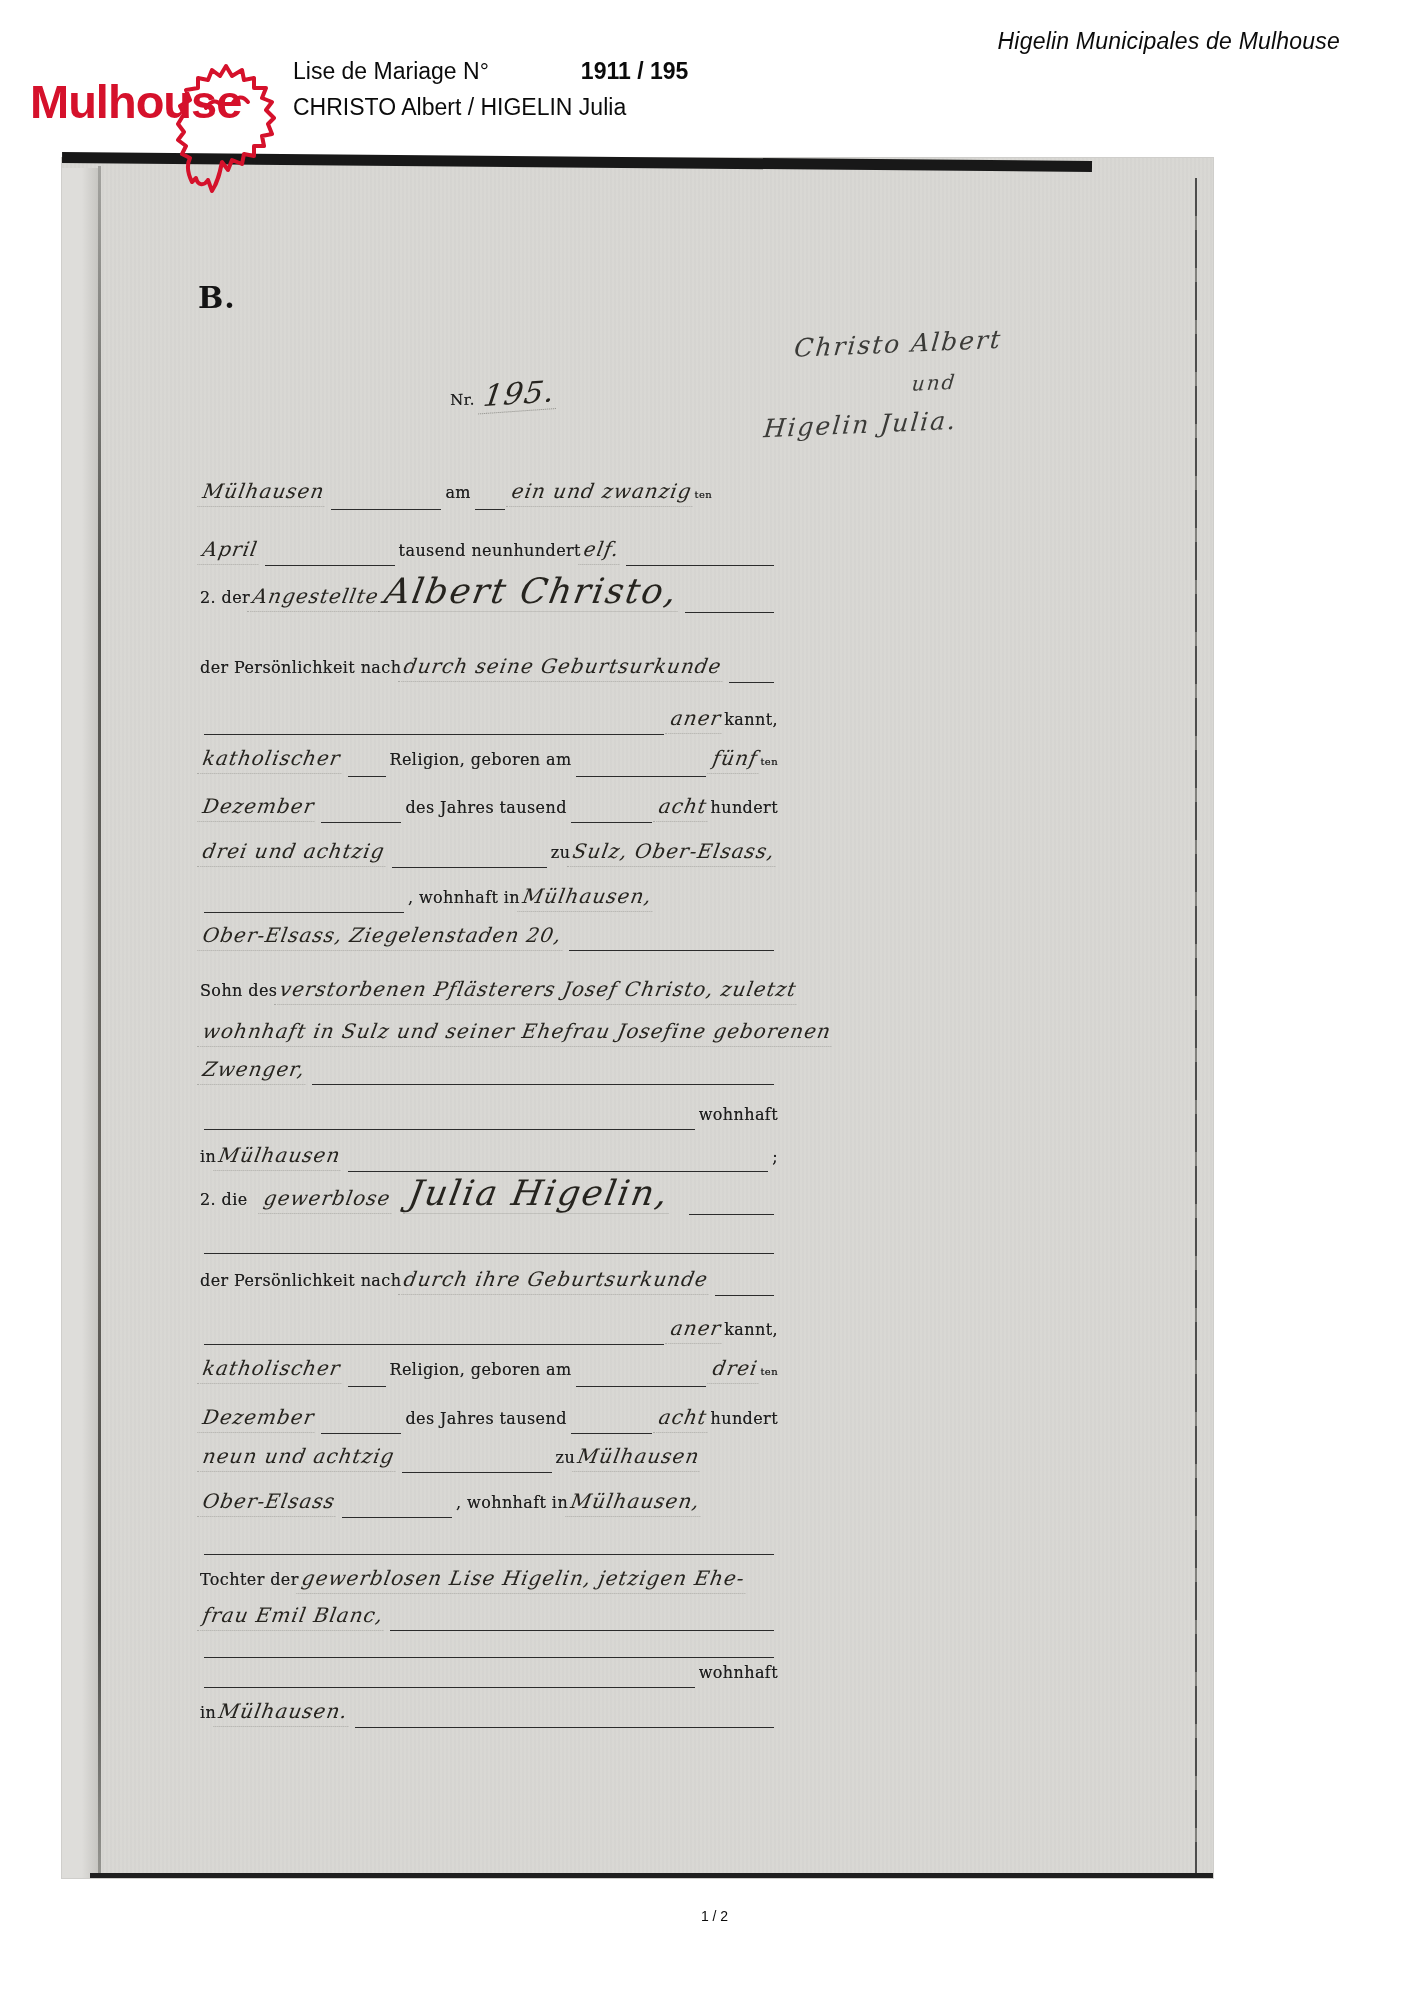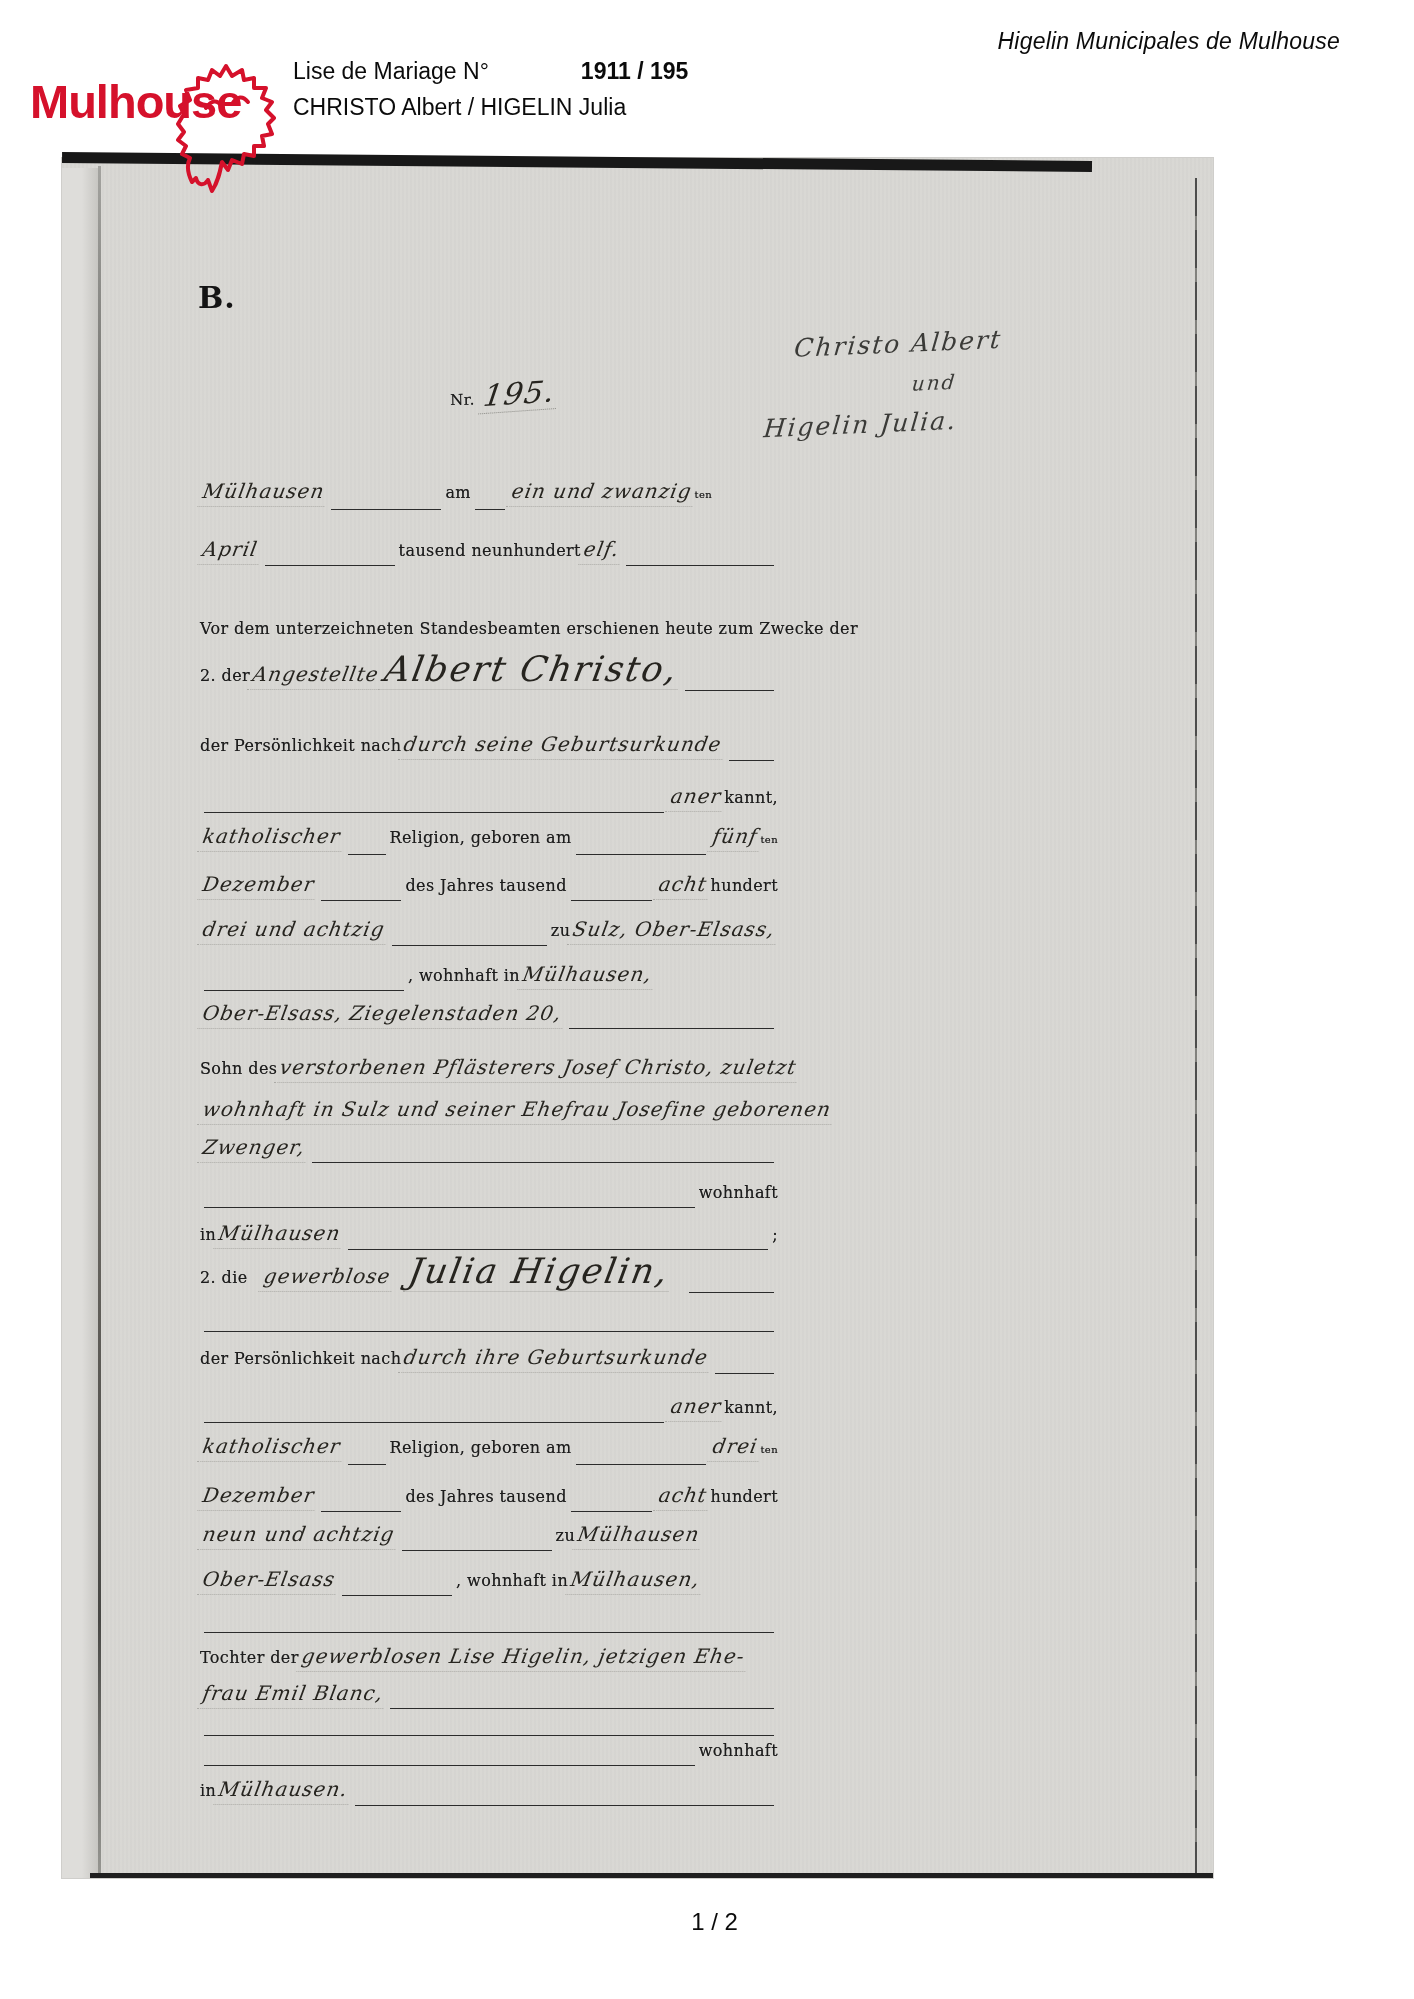--- a/index.html
+++ b/index.html
@@ -78,21 +78,21 @@
   }
   .margin-note .mn{font-size:25px;letter-spacing:2px;display:block;transform:skewX(-8deg);white-space:nowrap;}
   .margin-note .mn:nth-child(1){margin-left:34px;}
   .margin-note .mn:nth-child(2){margin-left:150px;margin-top:14px;font-size:20px;}
   .margin-note .mn:nth-child(3){margin-left:0;margin-top:12px;}
   .form{position:absolute;left:138px;top:318px;width:578px;}
   .fl{display:flex;align-items:baseline;line-height:30px;margin-top:13px;min-height:10px;}
   
   .page-indicator{
     position:absolute;left:0;right:0;top:1908px;text-align:center;
-    font-size:24px;color:#0b0b0b;margin-left:15px;
+    font-size:14px;color:#0b0b0b;margin-left:15px;
   }
 </style>
 </head>
 <body>
 
 <div class="archive-label">Higelin Municipales de Mulhouse</div>
 
 <div class="brand">
   <span class="brand-text" style="color:#d5112b;">Mulhouse</span>
   <svg class="brand-shape" width="122" height="150" viewBox="0 0 122 150" fill="none">
@@ -139,23 +139,20 @@
         <span class="hw">ein und zwanzig</span>
         <span class="pr sup">ten</span>
       </div>
       <div class="fl" style="margin-top: 24px;">
         <span class="hw">April</span>
         <span class="rule" style="width: 130px;"></span>
         <span class="pr">tausend neunhundert</span>
         <span class="hw">elf.</span>
         <span class="rule grow"></span>
       </div>
-      <div class="fl" style="margin-top: 48px;">
-        <span class="pr">Vor dem unterzeichneten Standesbeamten erschienen heute zum Zwecke der</span>
-      </div>
       <div class="fl" style="margin-top: 6px;">
         <span class="pr">2. der</span>
         <span class="hw">Angestellte</span>
         <span class="hw big">Albert Christo,</span>
         <span class="rule grow"></span>
       </div>
       <div class="fl" style="margin-top: 38px;">
         <span class="pr">der Persönlichkeit nach</span>
         <span class="hw">durch seine Geburtsurkunde</span>
         <span class="rule grow"></span>

